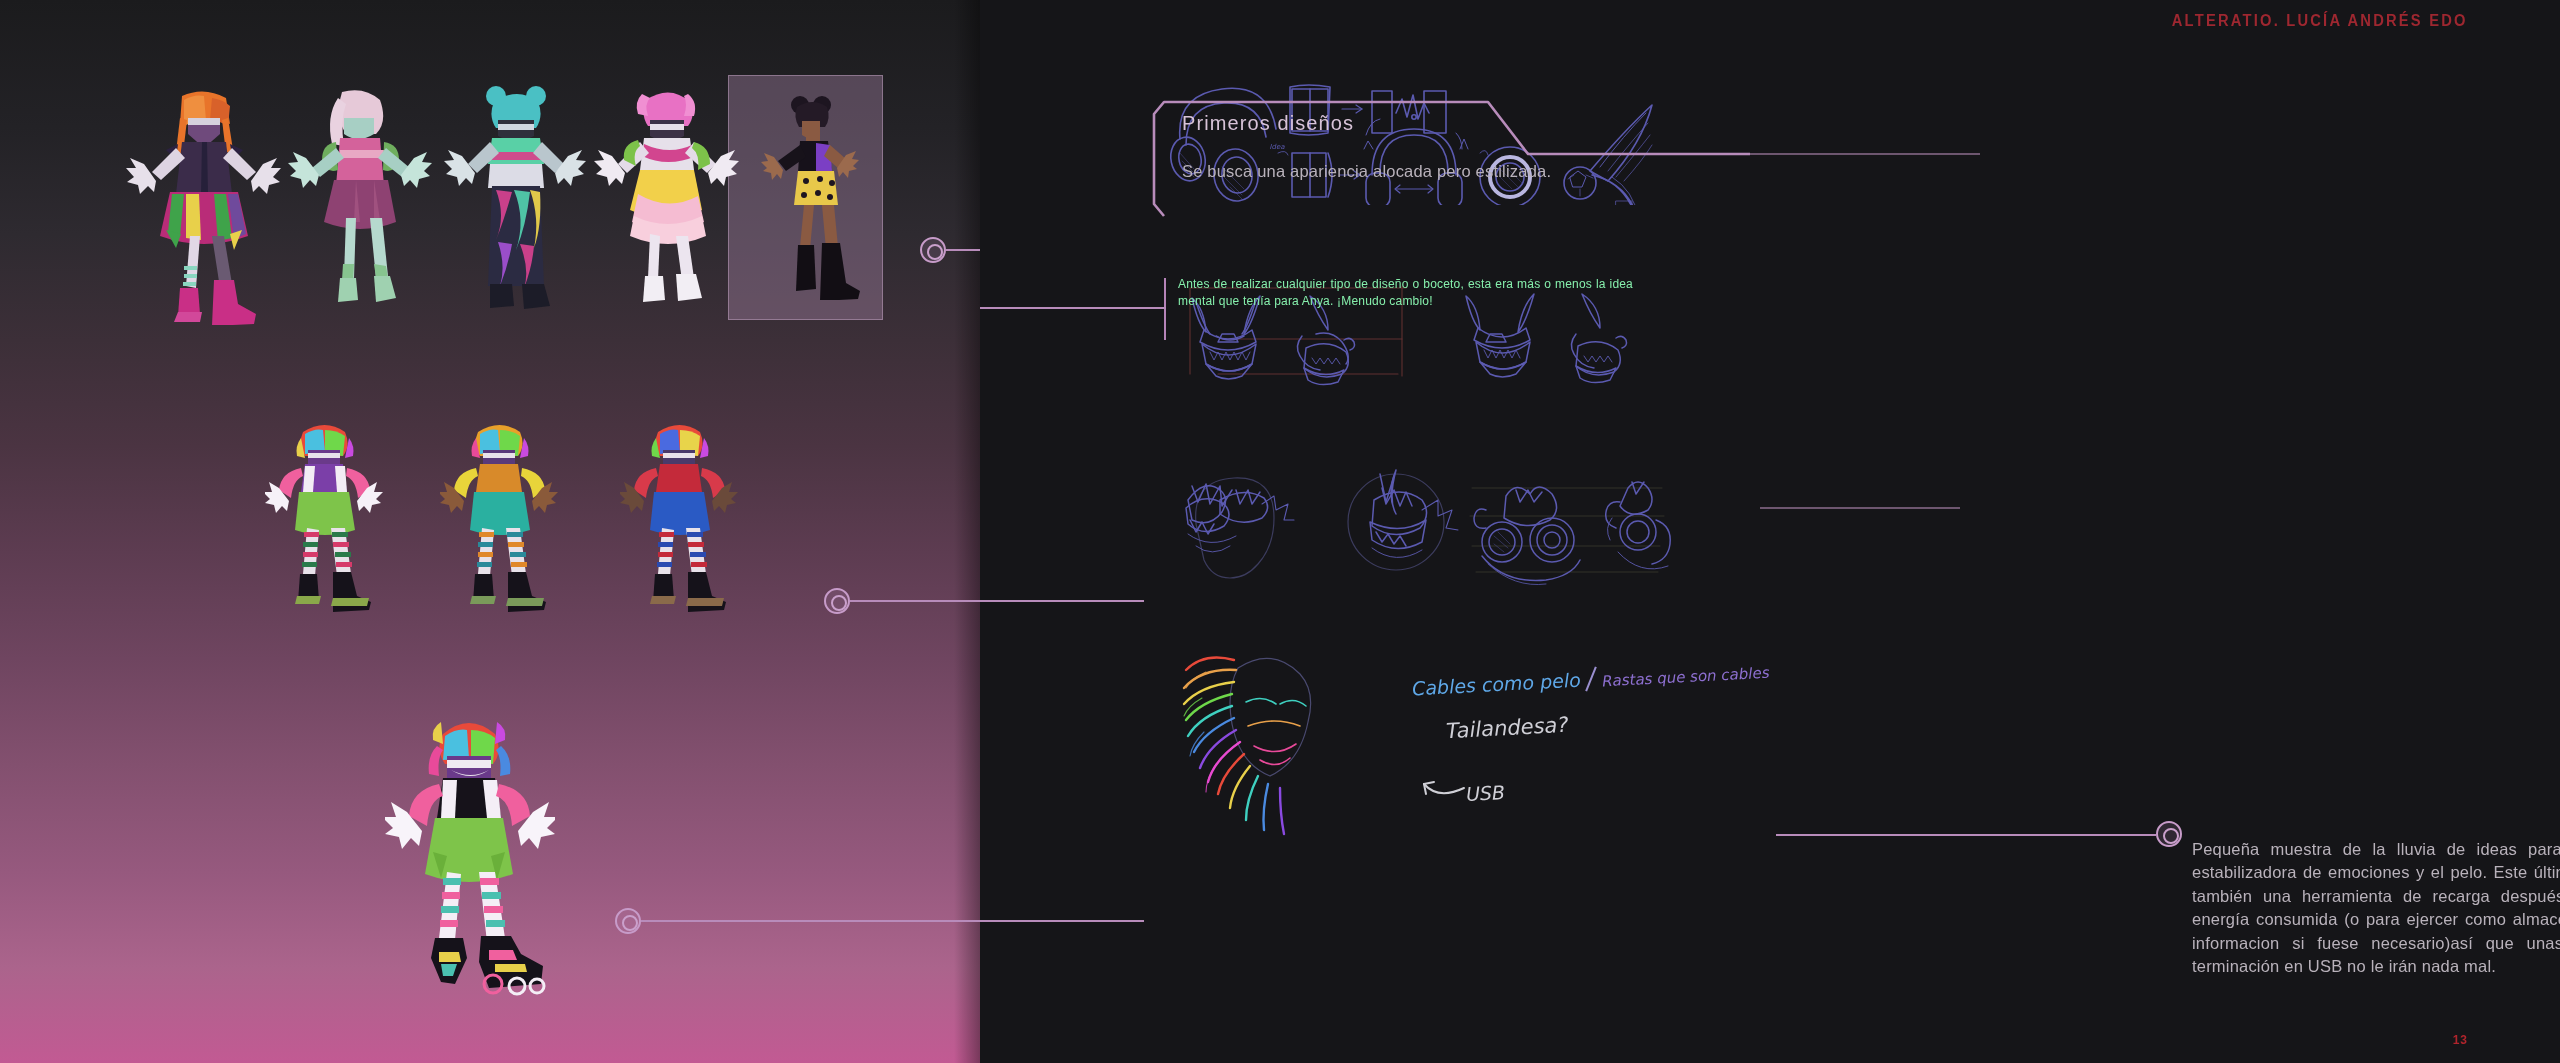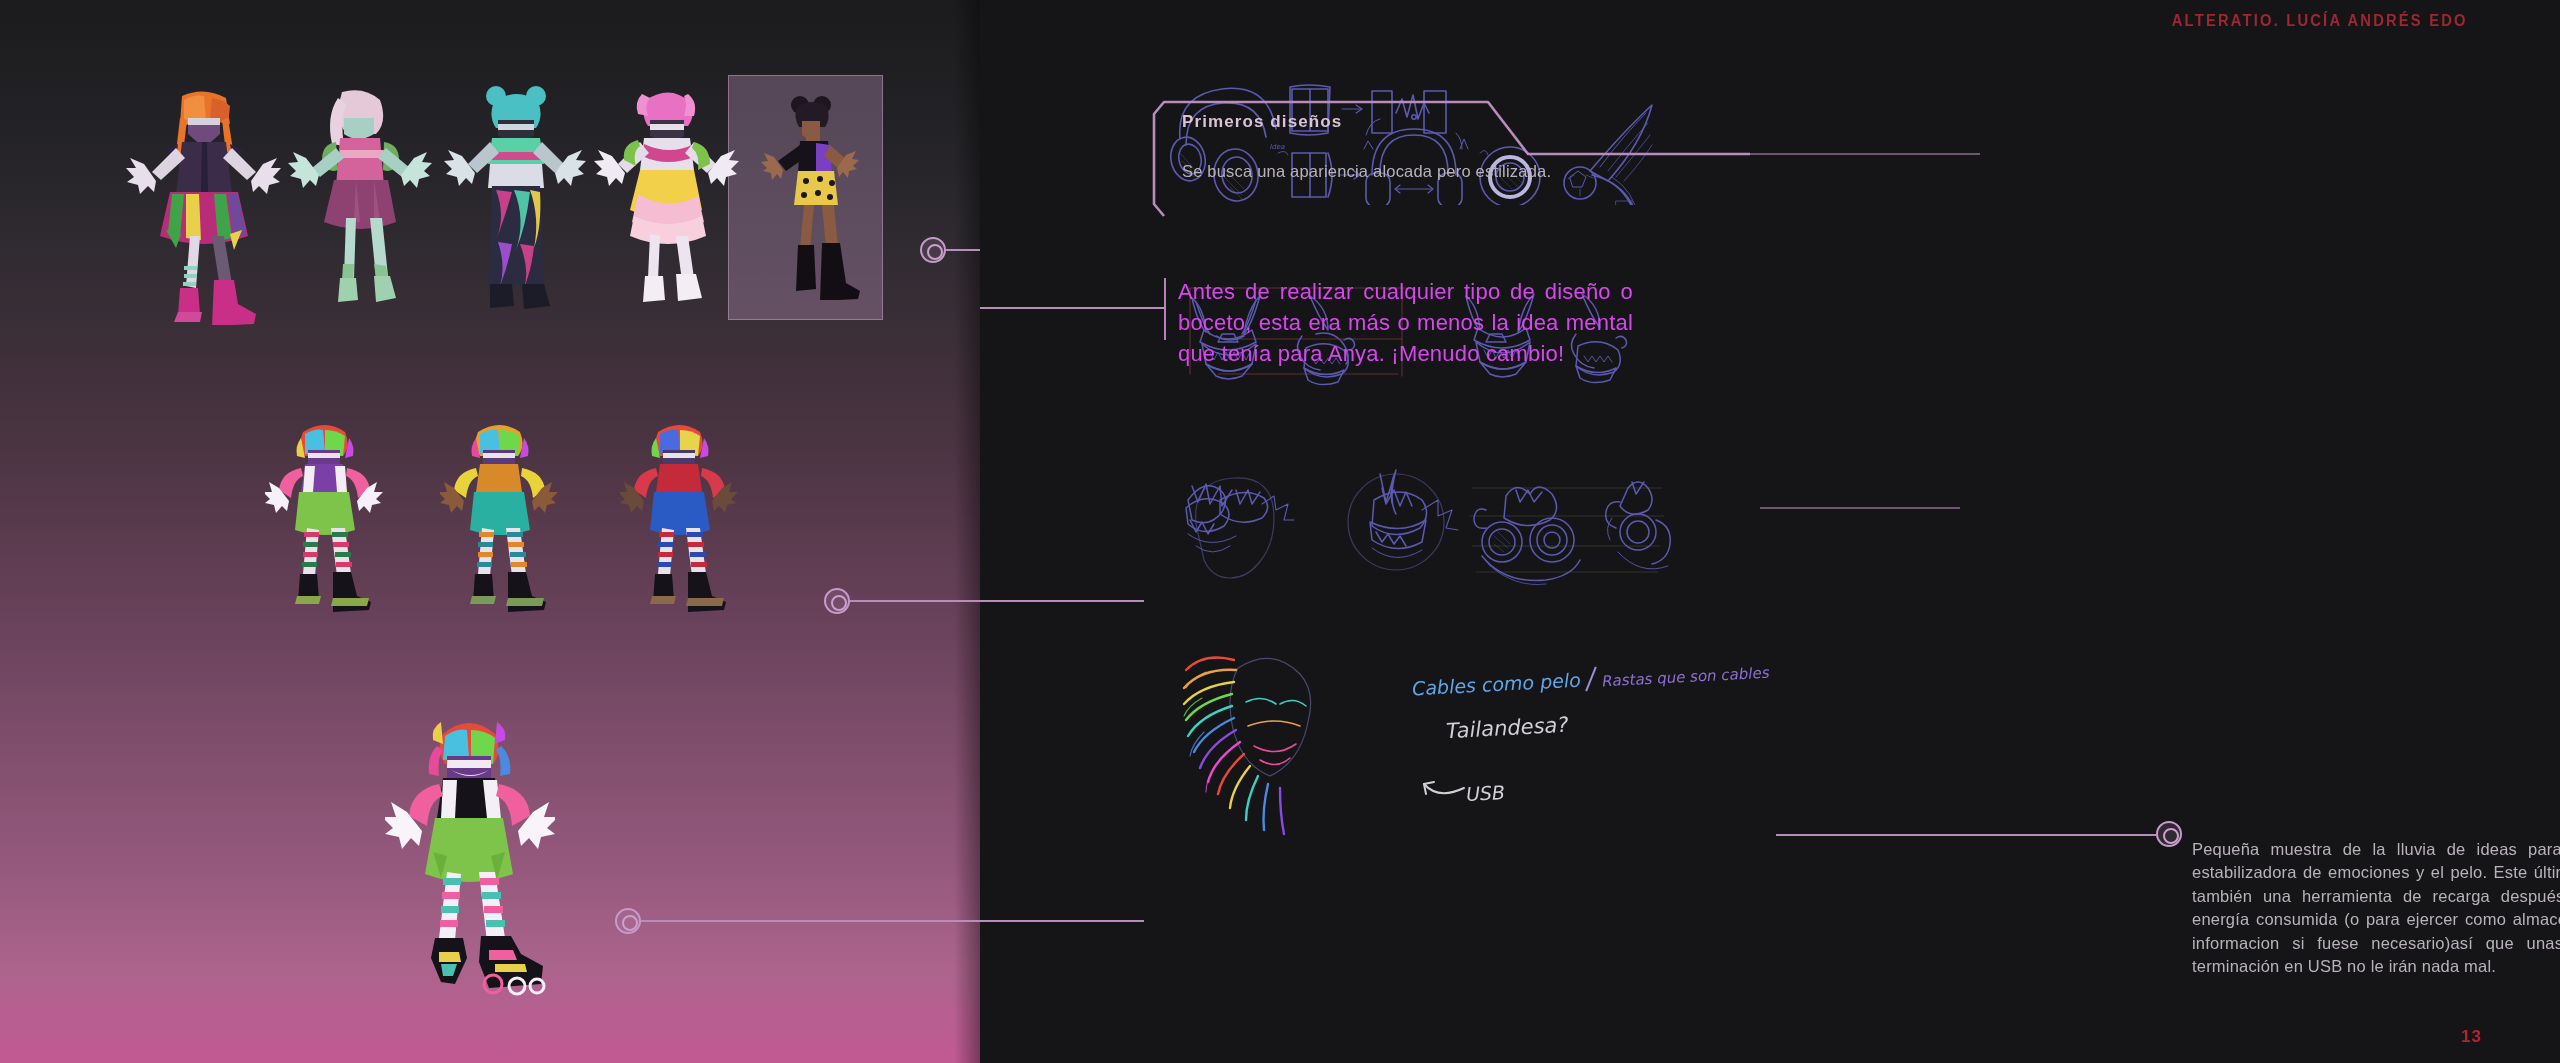--- a/index.html
+++ b/index.html
@@ -51,34 +51,34 @@
     font-size: 16px;
     letter-spacing: 2.4px;
     color: #9e2730;
     font-weight: 700;
     font-family: "Liberation Sans Narrow","Liberation Sans", sans-serif;
     transform: scaleX(.92);
     transform-origin: right center;
     white-space: nowrap;
   }
   .page-number {
-    position: absolute; right: 78px; bottom: 16px;
-    font-size: 17px; font-weight: 700;
+    position: absolute; right: 92px; bottom: 16px;
+    font-size: 12px; font-weight: 700;
     color: #b0242c; letter-spacing: 1px;
   }
 
   
   .callout { position: absolute; }
   .callout svg { position: absolute; left: 0; top: 0; overflow: visible; }
   .callout .co-title {
     position: absolute; left: 32px; top: 14px;
-    font-size: 17px;
+    font-size: 20px;
     letter-spacing: 1.1px;
     color: #d8c3d8;
-    font-weight: 700;
+    font-weight: 400;
     white-space: nowrap;
   }
   .callout .co-body {
     position: absolute; left: 32px; top: 62px;
     width: 400px;
     font-size: 16.5px;
     line-height: 1.42;
     color: #b9b2bb;
     text-align: justify;
     letter-spacing: .2px;
@@ -87,22 +87,22 @@
   
   .note-block { position: absolute; }
   .note-block .nb-bar {
     position: absolute; left: 0; top: 0;
     width: 2px; height: 100%;
     background: #b583b8;
   }
   .note-block .nb-text {
     position: absolute; left: 14px; top: -2px;
     width: 455px;
-    font-size: 22px; line-height: 1.42;
-    color: #d946ef; text-align: justify;
+    font-size: 12px; line-height: 1.42;
+    color: #86efac; text-align: justify;
     letter-spacing: .2px;
   }
 
   
   .conn-line { position: absolute; background: #b88cbb; height: 2px; }
   .conn-line.thin { background: #6d566f; }
   .node {
     position: absolute; width: 26px; height: 26px; border-radius: 50%;
     border: 2px solid #c79bc9; background: rgba(190,140,190,.16);
   }

